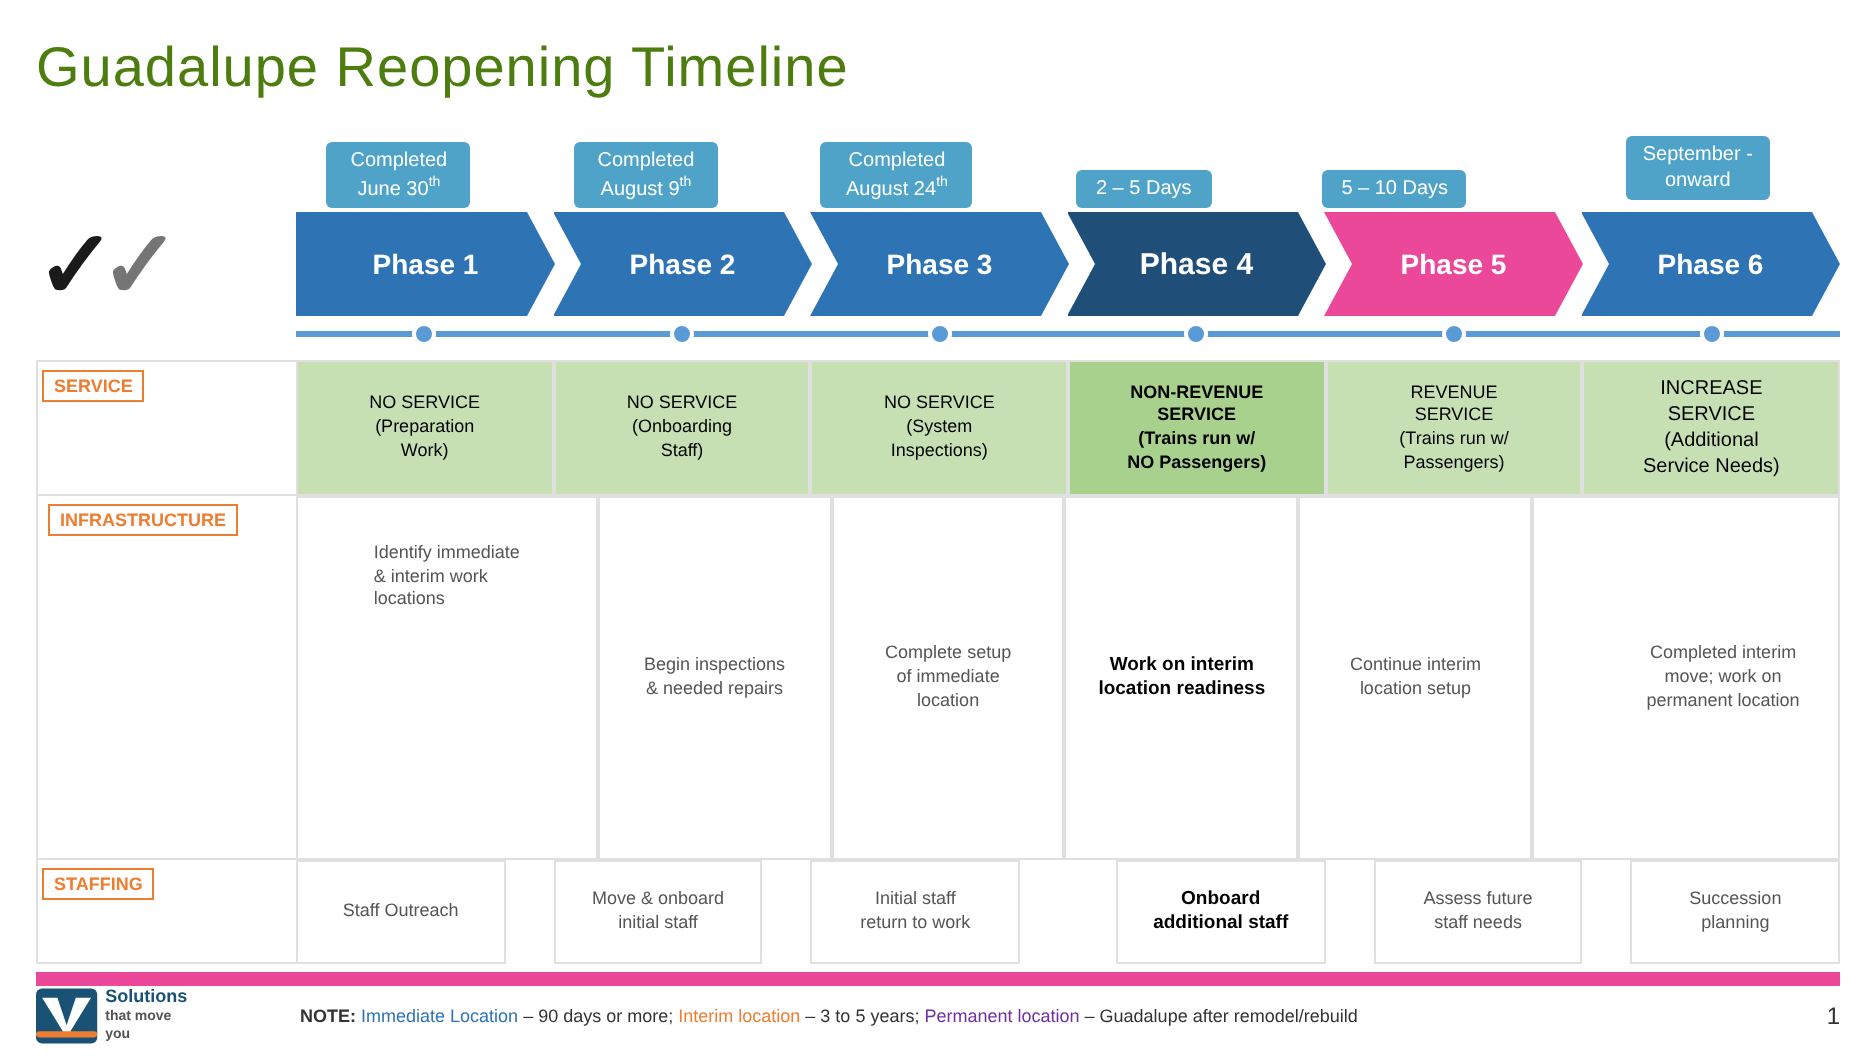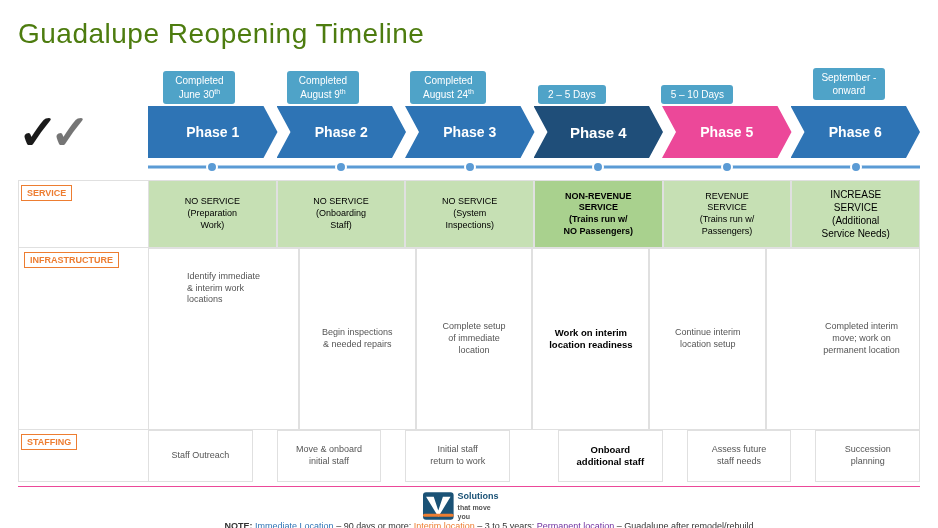--- a/index.html
+++ b/index.html
@@ -201,24 +201,23 @@
     .cell-green { background: #c6e0b4; }
     .cell-green-dark { background: #a9d18e; }
     .cell-white { background: #fff; }
     .cell-bold { font-weight: bold; }
 
     
     .footer {
       display: flex;
       align-items: center;
       height: 32px;
-      border-top: 1px solid #ec4899;
+      border-top: 7px solid #ec4899;
       margin-top: 4px;
       padding-top: 4px;
-      flex-direction: column;
     }
 
     .footer-logo {
       width: 80px;
       margin-right: 12px;
       display: flex;
       align-items: center;
       flex-shrink: 0;
     }
 

